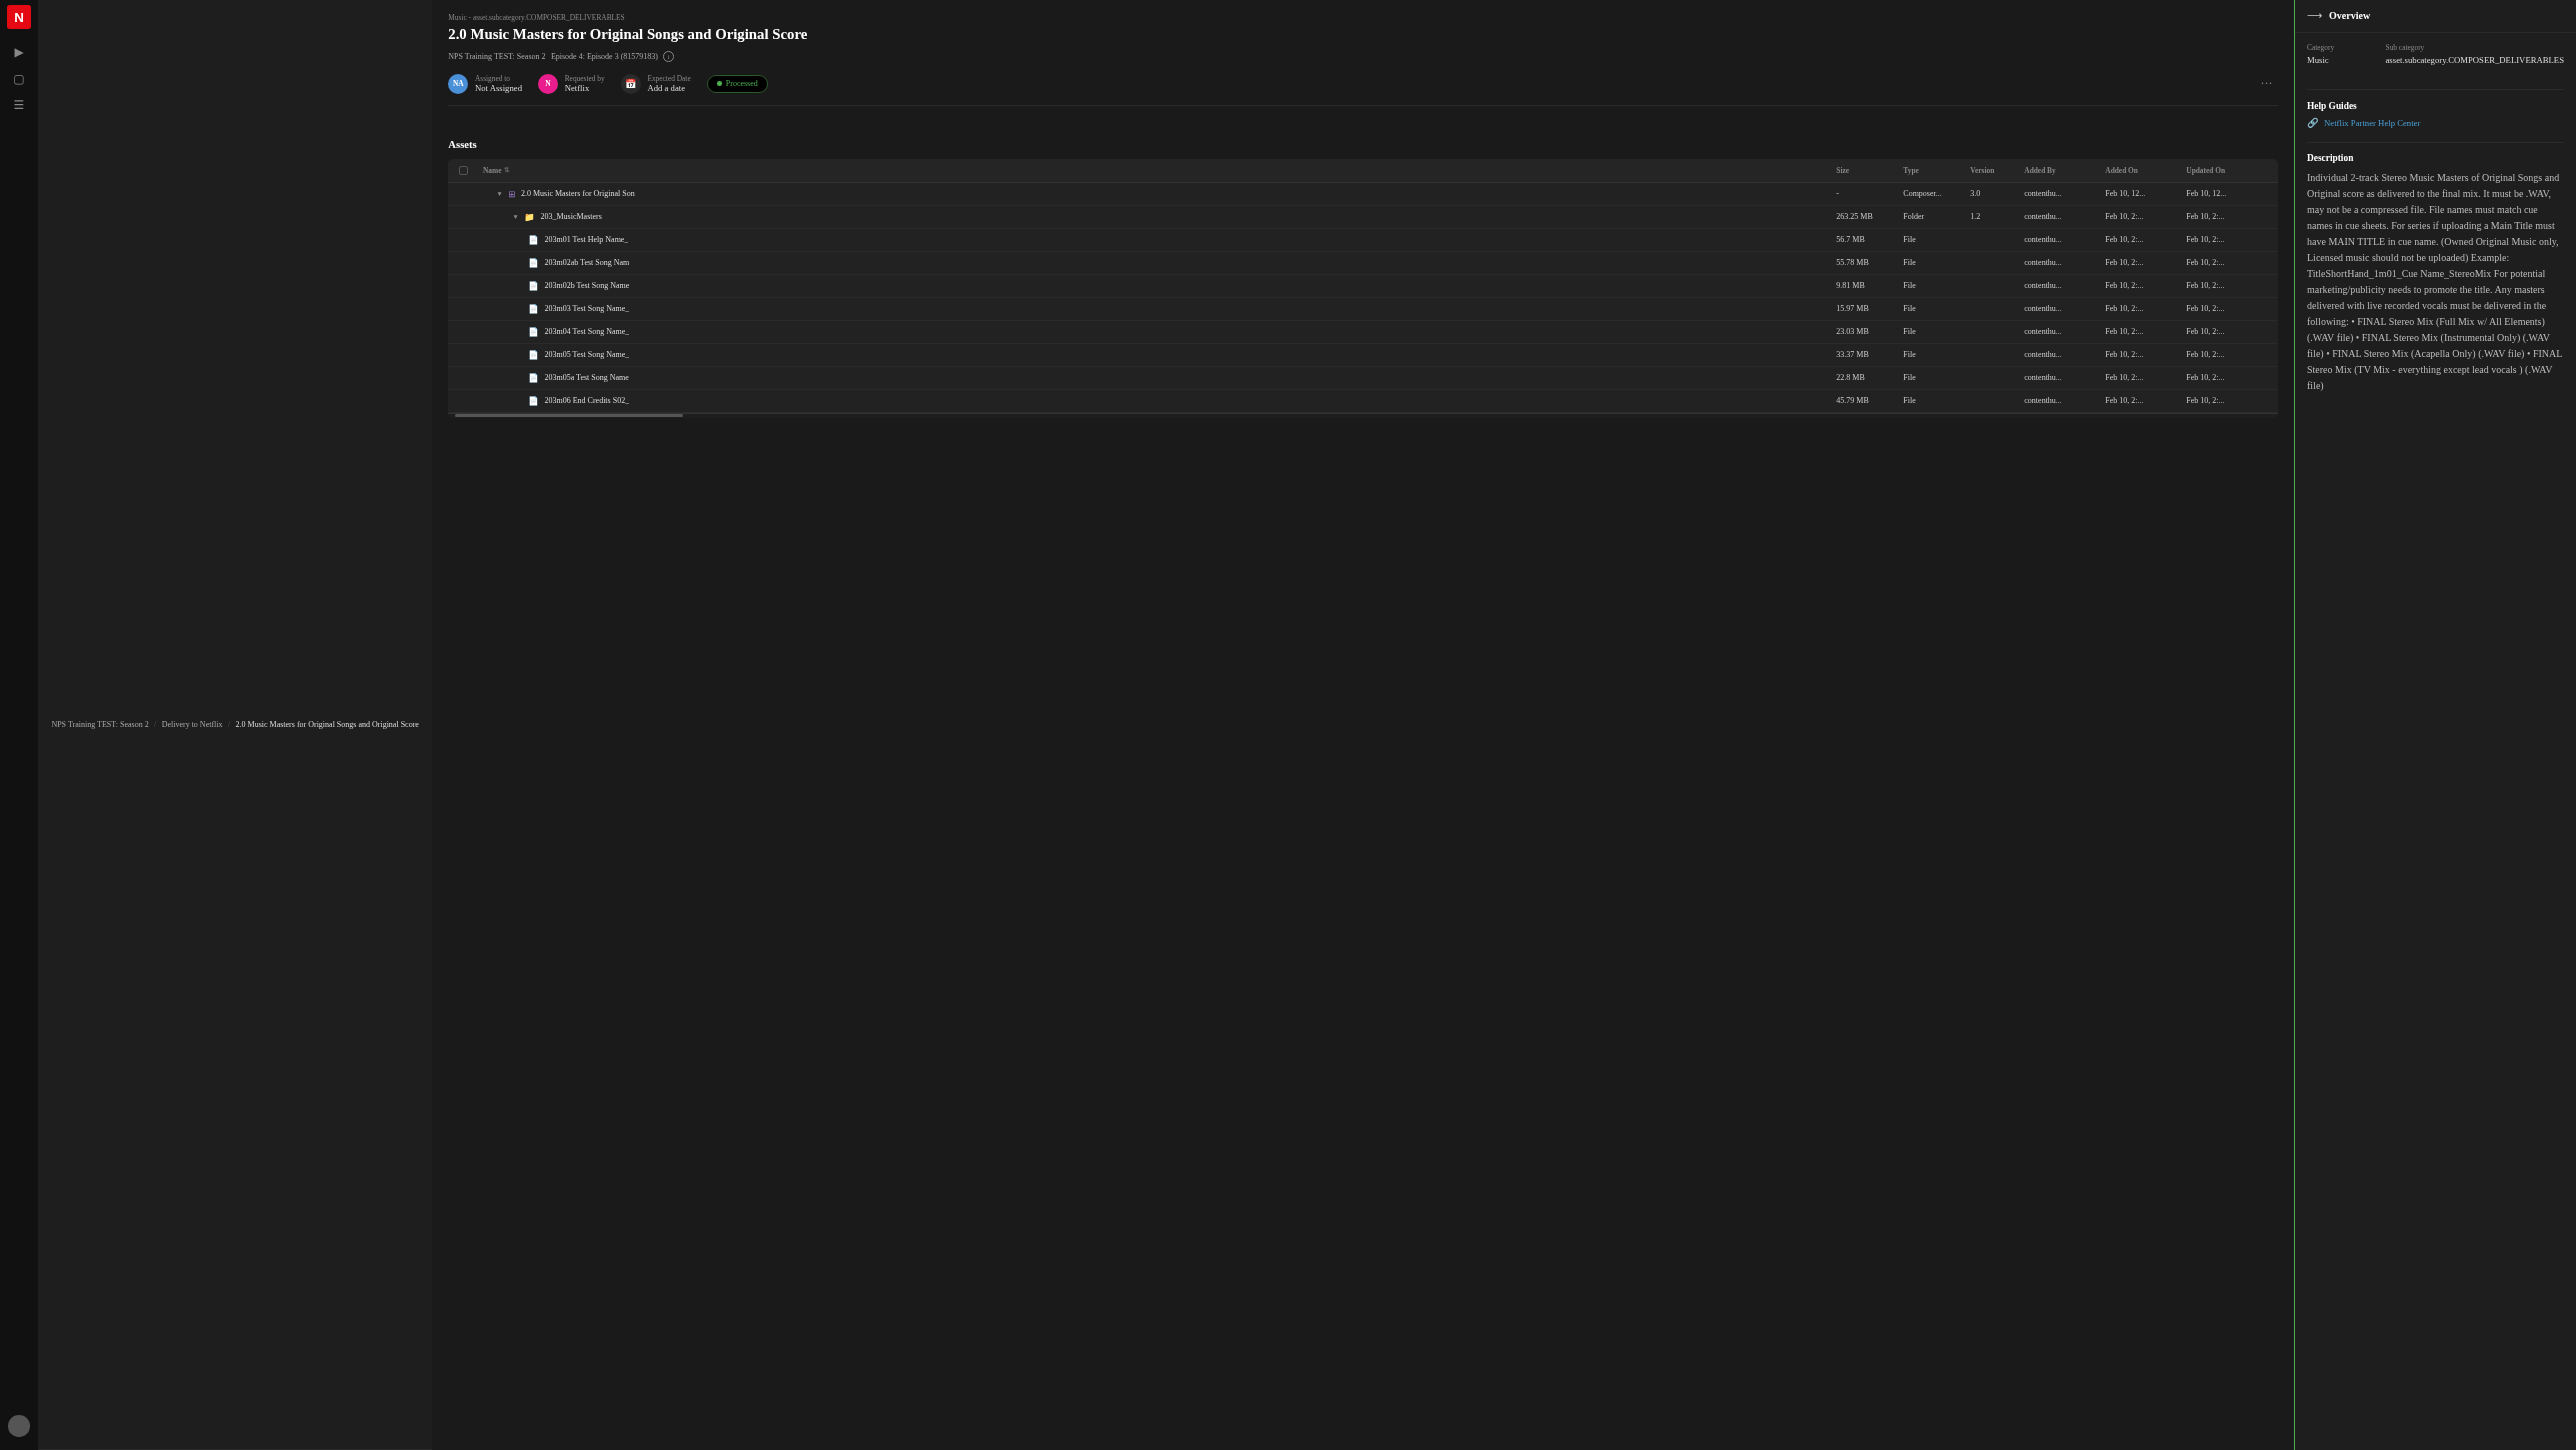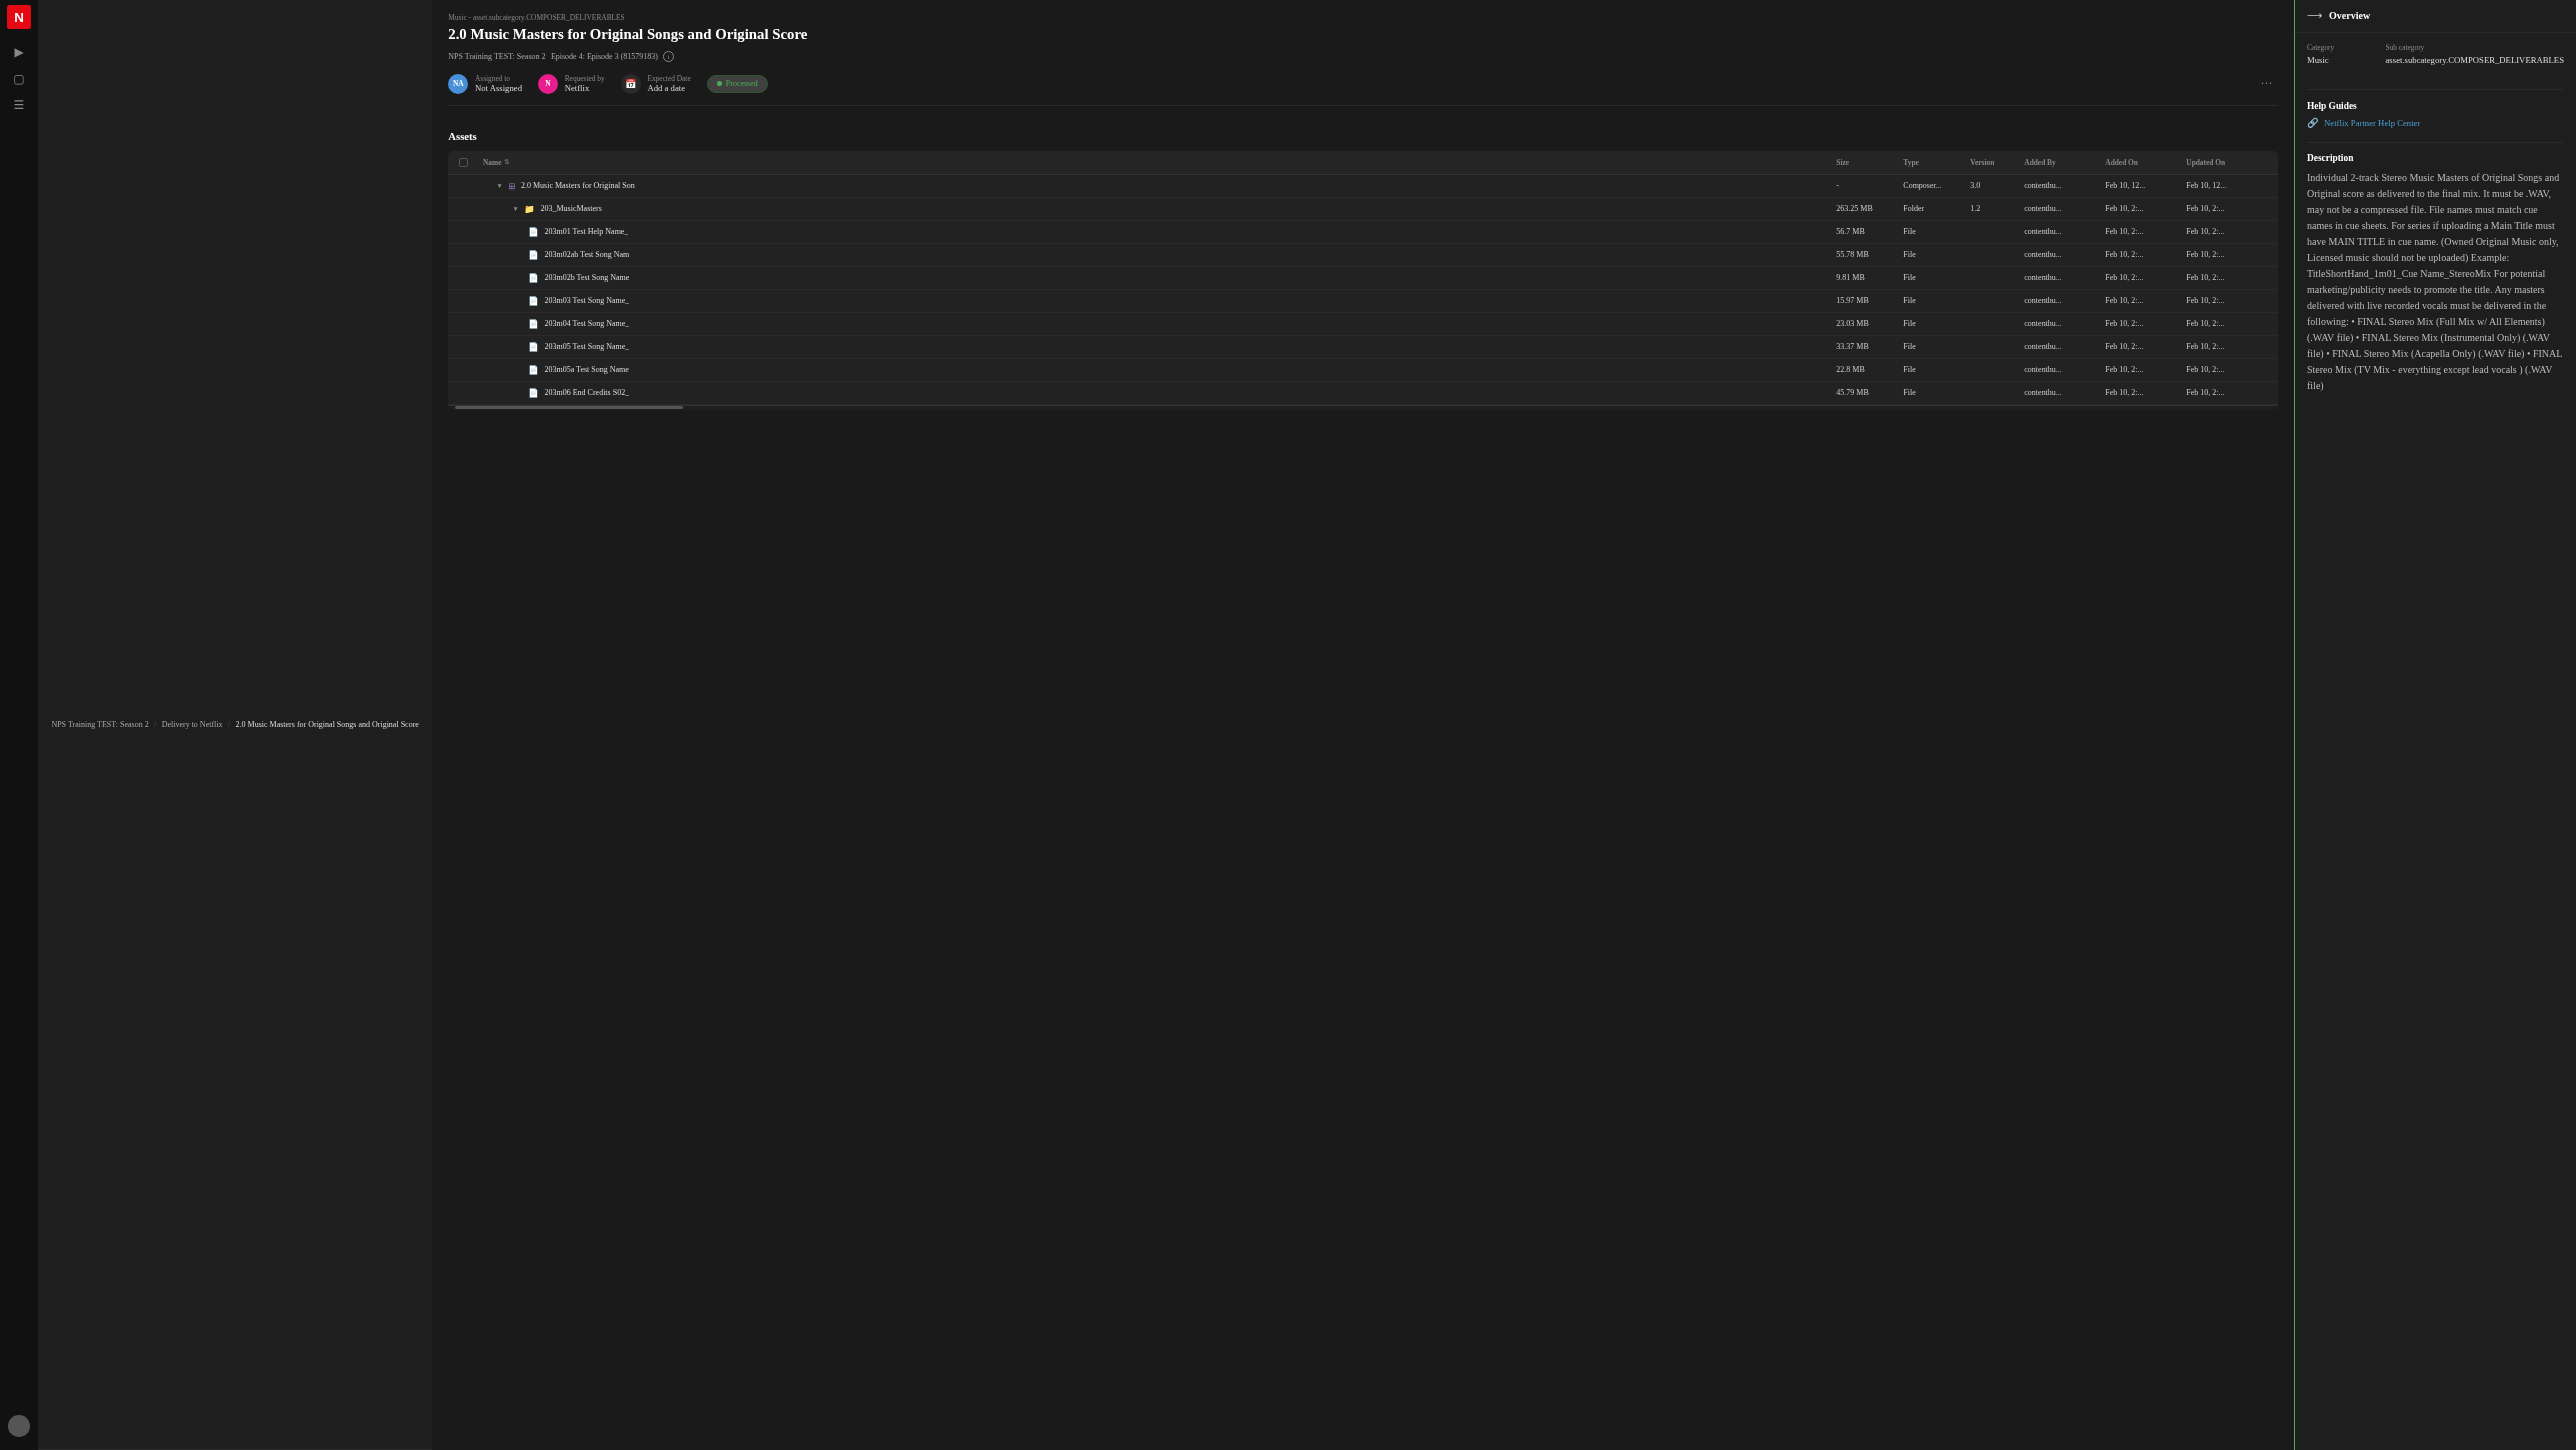--- a/index.html
+++ b/index.html
@@ -139,21 +139,21 @@
       font-size: 6.7px;
       color: #888;
       cursor: pointer;
     }
 
     
     .meta-bar {
       display: flex;
       align-items: center;
       gap: 16px;
-      margin-bottom: 24px;
+      margin-bottom: 32px;
       padding-bottom: 10.7px;
       border-bottom: 0.7px solid #2a2a2a;
     }
     .meta-item {
       display: flex;
       align-items: center;
       gap: 6.7px;
     }
     .meta-avatar {
       width: 20px;
@@ -175,21 +175,21 @@
     }
     .meta-value {
       font-size: 8.7px;
       color: #ddd;
       font-weight: 500;
     }
     .status-badge {
       display: flex;
       align-items: center;
       gap: 4px;
-      background: #404040;
+      background: #000000;
       border: 0.7px solid #2d5a2d;
       border-radius: 13.4px;
       padding: 3.4px 9.4px;
       font-size: 8px;
       color: #4caf50;
     }
     .status-dot {
       width: 4.7px;
       height: 4.7px;
       border-radius: 50%;

